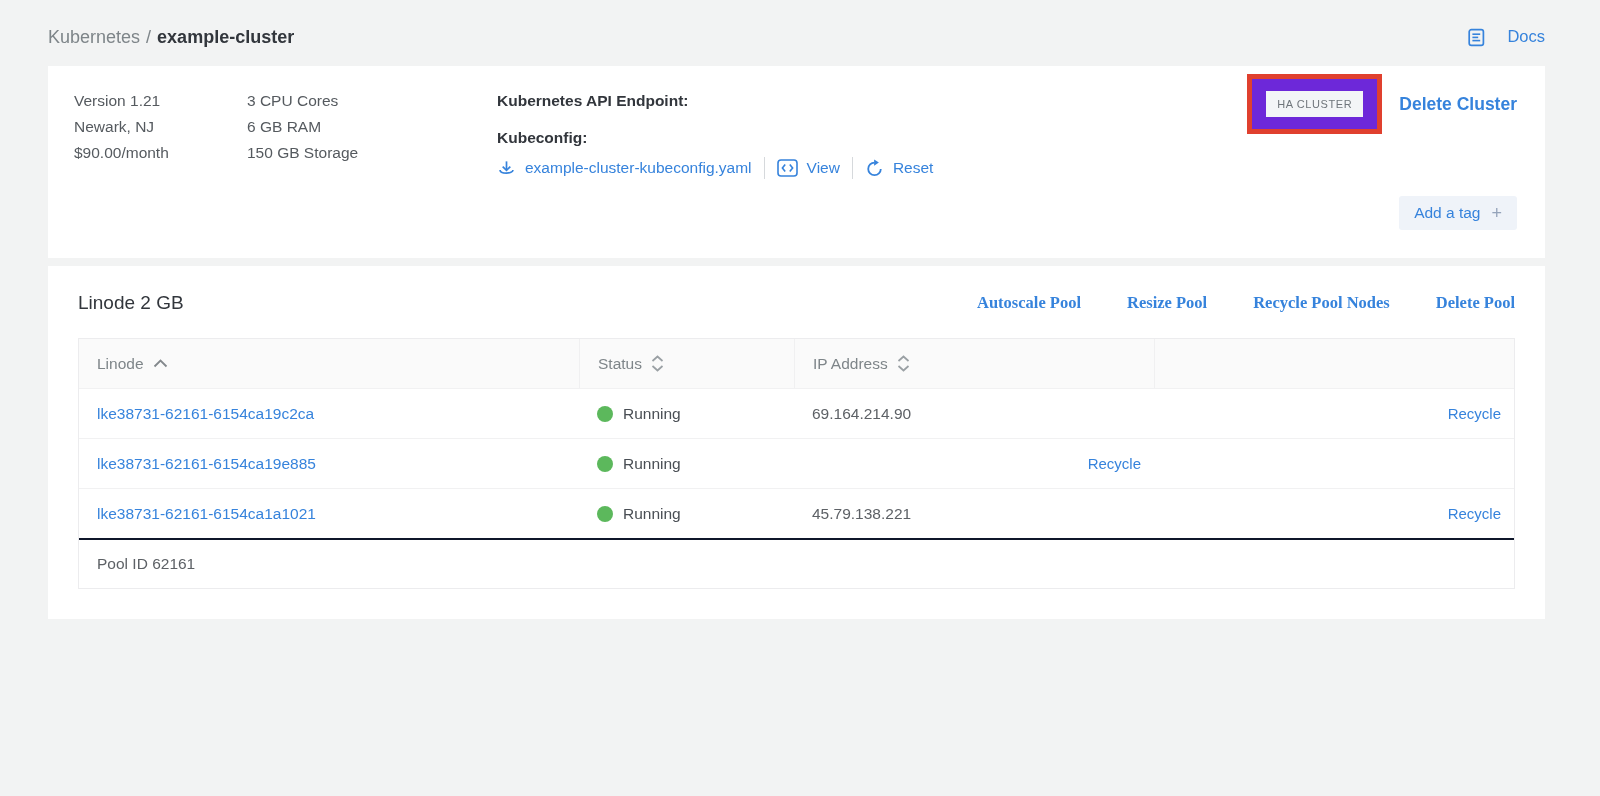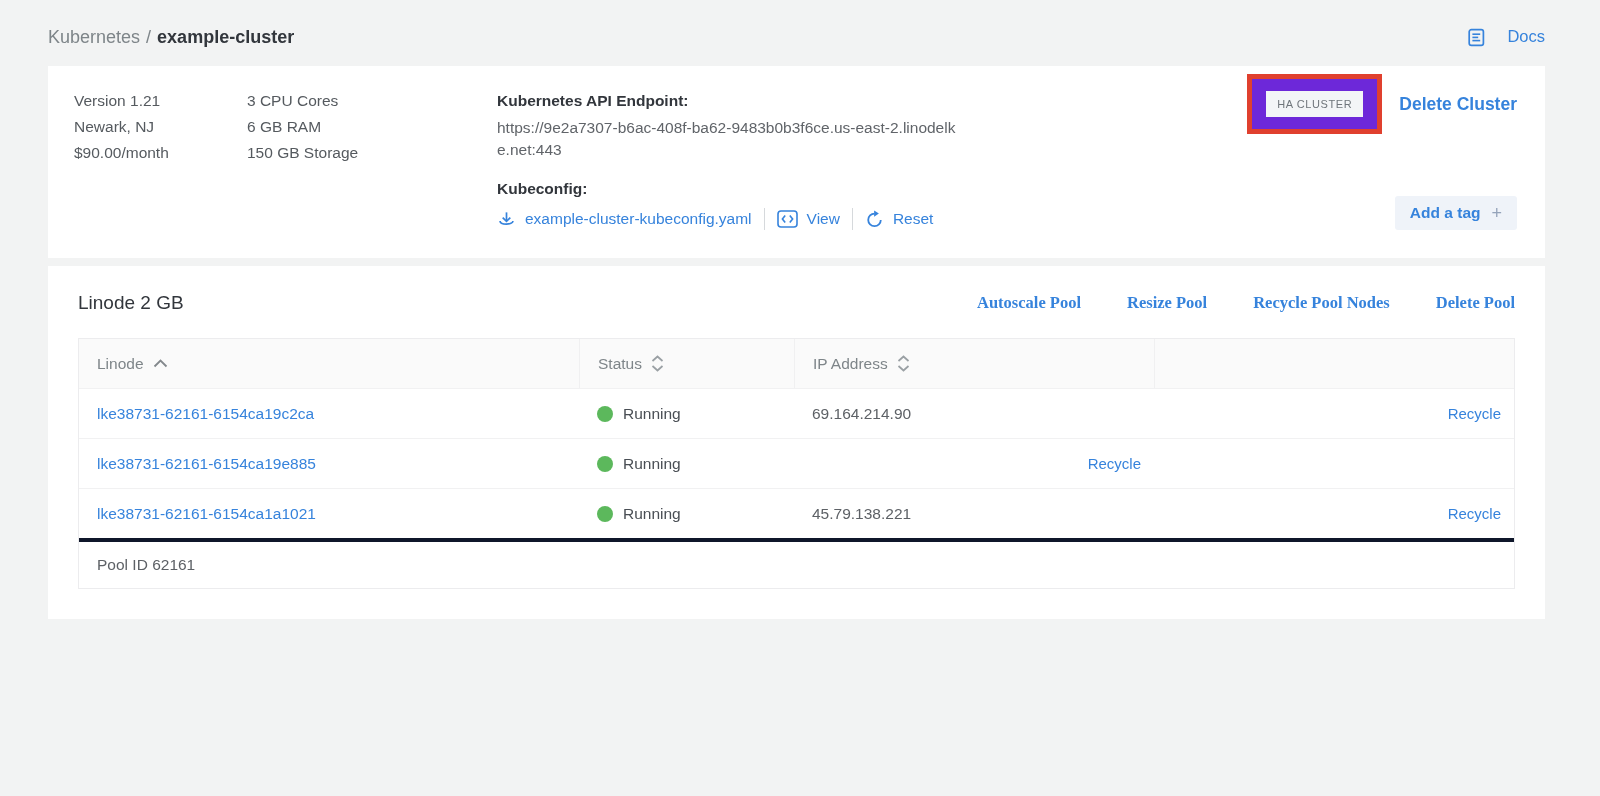--- a/index.html
+++ b/index.html
@@ -33,21 +33,21 @@
   .kubeconfig-row { margin-top:10px; display:flex; align-items:center; font-size:15.5px; }
   .kc-link { display:flex; align-items:center; gap:9px; color:var(--accent,#3683dc); text-decoration:none; cursor:pointer; }
   .sep { width:1px; height:22px; background:#d6d9dc; margin:0 12px; }
 
   .right-block { margin-left:auto; display:flex; flex-direction:column; align-items:flex-end; margin-top:-18px; }
   .ha-row { display:flex; align-items:center; }
   .annotation-box { border:5px solid var(--annotation-red,#e0402e); padding:12px 14px; background:#6d28d9; }
   .ha-chip { background:#f3f5f7; color:#6f757b; font-size:11px; letter-spacing:0.6px; padding:7px 11px; white-space:nowrap; }
   .delete-cluster { color:var(--accent,#3683dc); font-weight:bold; font-size:17.5px; margin-left:17px; text-decoration:none; cursor:pointer; }
   .add-tag { margin-top:62px; background:#eff3f9; border:none; border-radius:3px; padding:8px 15px; display:flex; align-items:center; gap:11px; cursor:pointer; }
-  .add-tag .label { color:var(--accent,#3683dc); font-weight:bold; font-size:15.5px; }
+  .add-tag .label { color:var(--accent,#3683dc); font-weight:normal; font-size:15.5px; }
   .add-tag .plus { color:#94a3ba; font-size:18px; line-height:15px; font-weight:400; }
 
   
   .nodepools-row { display:flex; align-items:center; margin-top:28px; }
   .nodepools-title { font-size:19px; font-weight:bold; color:#32363c; }
   .recycle-all { margin-left:auto; margin-right:30px; color:var(--accent,#3683dc); font-weight:bold; font-size:17px; text-decoration:none; cursor:pointer; }
   .add-pool-btn { background:var(--accent,#3683dc); color:#fff; border:none; border-radius:3px; font-weight:bold; font-size:16.5px; padding:11px 25px; font-family:inherit; cursor:pointer; }
 
   
   .pool-card { background:#fff; margin-top:8px; padding:26px 30px 30px 30px; }
@@ -62,21 +62,21 @@
   .t-head .hcell { display:flex; align-items:center; gap:9px; padding-left:18px; color:#7e8589; font-size:15.5px; cursor:pointer; }
   .t-head .hcell + .hcell { border-left:1px solid #f0f0f1; }
   .t-row { display:grid; grid-template-columns:500px 215px 360px 1fr; height:50px; border-top:1px solid #f1f1f2; align-items:center; font-size:15.5px; }
   .cell { padding-left:18px; }
   .linode-link { color:var(--accent,#3683dc); text-decoration:none; cursor:pointer; }
   .status-cell { display:flex; align-items:center; gap:10px; color:#494e54; }
   .status-dot { width:16px; height:16px; border-radius:50%; background:var(--status-green,#5cb85c); flex:0 0 auto; }
   .ip-cell { color:#5d6166; }
   .action-cell { text-align:right; padding-right:13px; }
   .recycle-link { color:var(--accent,#3683dc); font-size:15px; text-decoration:none; cursor:pointer; }
-  .t-footer { border-top:4px solid #0f172a; height:50px; display:flex; align-items:center; padding-left:18px; color:#5d6166; font-size:15.5px; }
+  .t-footer { border-top:2px solid #0f172a; height:50px; display:flex; align-items:center; padding-left:18px; color:#5d6166; font-size:15.5px; }
 
   svg { display:block; }
 </style>
 </head>
 <body>
 
 <div class="page">
 
   <div class="topbar">
     <div class="breadcrumb">
@@ -104,21 +104,20 @@
       </div>
       <div class="spec-col c2">
         <span>3 CPU Cores</span>
         <span>6 GB RAM</span>
         <span>150 GB Storage</span>
       </div>
     </div>
 
     <div class="endpoint-block">
       <div class="block-label">Kubernetes API Endpoint:</div>
-      <div class="endpoint-url">https://9e2a7307-b6ac-408f-ba62-9483b0b3f6ce.us-east-2.linodelke.net:443</div>
       <div class="block-label kubeconfig-label">Kubeconfig:</div>
       <div class="kubeconfig-row">
         <a class="kc-link">
           <span>
             <svg width="19" height="19" viewBox="0 0 20 20">
               <line x1="10" y1="2.5" x2="10" y2="11.5" stroke="#3683dc" stroke-width="1.8"></line>
               <polyline points="6,8 10,12 14,8" fill="none" stroke="#3683dc" stroke-width="1.8"></polyline>
               <path d="M3.2 11.5 C3.2 16 16.8 16 16.8 11.5" fill="none" stroke="#3683dc" stroke-width="1.8"></path>
             </svg>
           </span>

